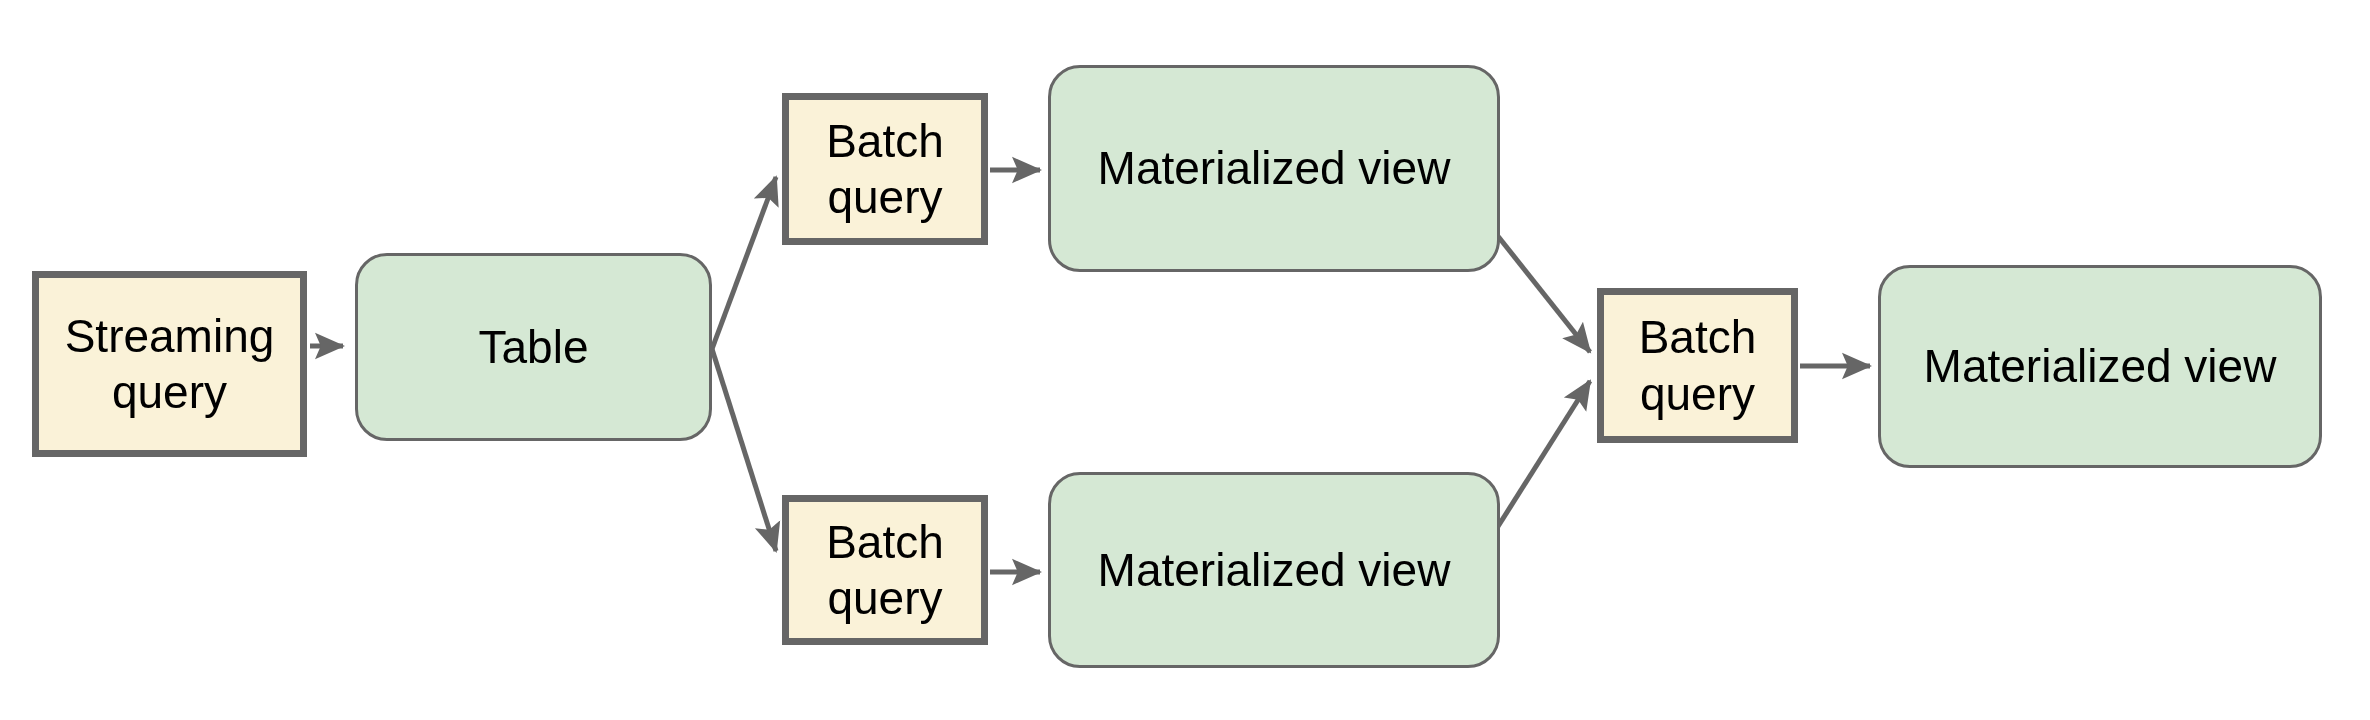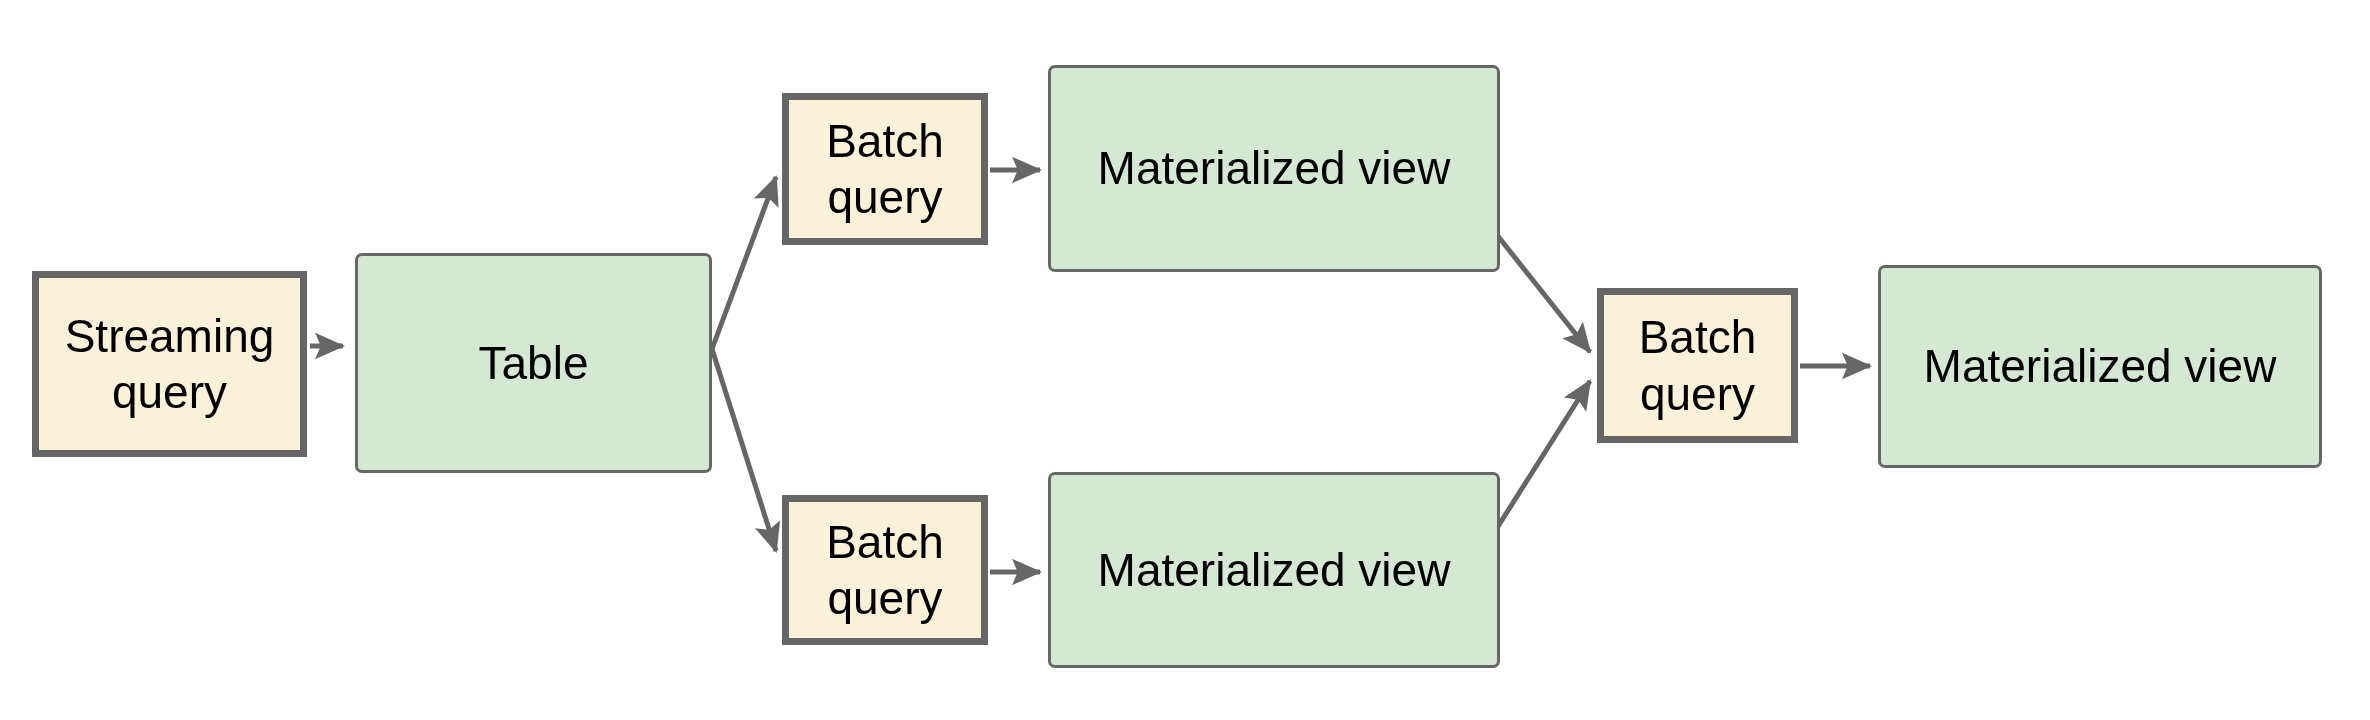--- a/index.html
+++ b/index.html
@@ -43,21 +43,21 @@
     padding: 0 6px;
   }
   .node.process {
     background: #faf2d8;
     border: 7px solid #0ea5e9;
     border-radius: 0;
   }
   .node.store {
     background: #d5e8d4;
     border: 3px solid #666666;
-    border-radius: 7px;
+    border-radius: 32px;
   }
   .fs-46 { font-size: 46px; }
 </style>
 </head>
 <body>
 
 <div id="canvas" style="background: rgb(255, 255, 255);">
 
   <svg id="edge-layer" viewBox="0 0 2370 720">
     <defs>
@@ -81,21 +81,21 @@
     <path class="edge" fill="none" stroke="#666666" stroke-width="5" marker-end="url(#arrowhead)" d="M 1497 528 L 1590 381"></path>
 
     <path class="edge" fill="none" stroke="#666666" stroke-width="5" marker-end="url(#arrowhead)" d="M 1800 366 L 1870 366"></path>
   </svg>
 
   <div class="node process fs-46" id="n0" style="left: 32px; top: 271px; width: 275px; height: 186px; background: rgb(250, 242, 216); border-color: rgb(102, 102, 102); color: rgb(0, 0, 0); border-radius: 0px;">
     <span class="node-label">Streaming
 query</span>
   </div>
 
-  <div class="node store fs-46" id="n1" style="left: 355px; top: 253px; width: 357px; height: 220px; background: rgb(213, 232, 212); border-color: rgb(102, 102, 102); color: rgb(0, 0, 0); text-align: center;">
+  <div class="node store fs-46" id="n1" style="left: 355px; top: 253px; width: 357px; height: 188px; background: rgb(213, 232, 212); border-color: rgb(102, 102, 102); color: rgb(0, 0, 0); text-align: center;">
     <span class="node-label">Table</span>
   </div>
 
   <div class="node process fs-46" id="n2" style="left: 782px; top: 93px; width: 206px; height: 152px; background: rgb(250, 242, 216); border-color: rgb(102, 102, 102); color: rgb(0, 0, 0); border-radius: 0px;">
     <span class="node-label">Batch
 query</span>
   </div>
 
   <div class="node store fs-46" id="n3" style="left: 1048px; top: 65px; width: 452px; height: 207px; background: rgb(213, 232, 212); border-color: rgb(102, 102, 102); color: rgb(0, 0, 0);">
     <span class="node-label">Materialized view</span>

